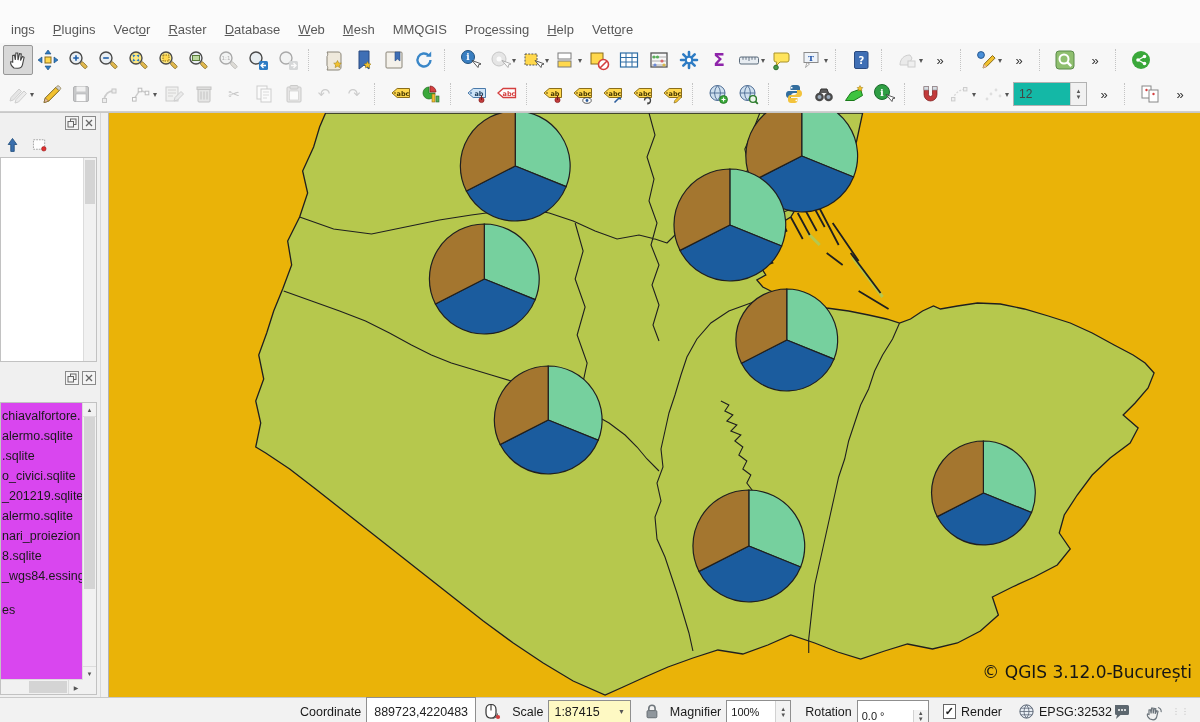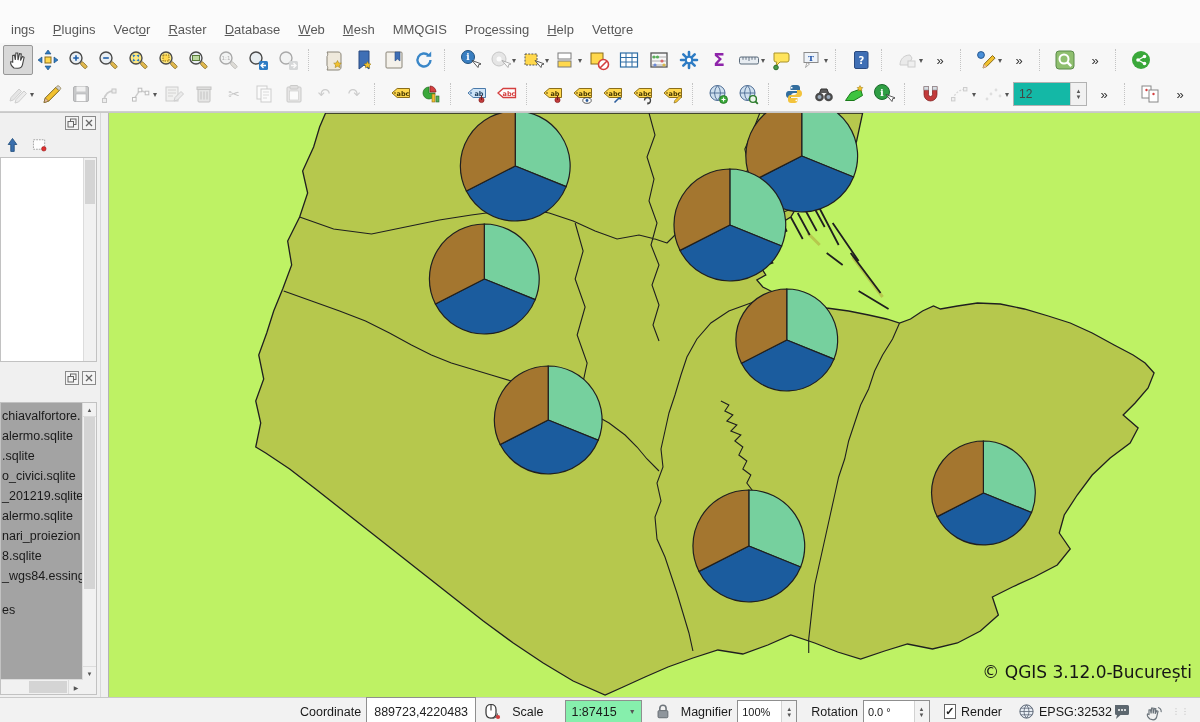--- a/index.html
+++ b/index.html
@@ -31,43 +31,43 @@
   .left{width:100px;background:#f0f0f0;display:flex;flex-direction:column;flex:none;}
   .dock-head{height:16px;display:flex;justify-content:flex-end;align-items:center;gap:3px;padding:2px 4px 0 0;}
   .dkbtn{width:12px;height:12px;border:1px solid #8a8a8a;background:#f4f4f4;display:flex;align-items:center;justify-content:center;}
   .panel-toolbar{display:flex;gap:7px;padding:3px 0 2px 2px;}
   .ptbtn{width:20px;height:20px;display:flex;align-items:center;justify-content:center;}
   .dock-top{height:255px;display:flex;flex-direction:column;}
   .listbox{flex:1;background:#fff;border:1px solid #c2c2c2;margin:1px 3px 6px 0;position:relative;}
   .vscroll{position:absolute;top:0;right:0;bottom:0;width:12px;background:#f1f1f1;border-left:1px solid #dcdcdc;}
   .vthumb{position:absolute;top:2px;left:1px;right:1px;height:44px;background:#d4d4d4;}
   .dock-bottom{height:329px;display:flex;flex-direction:column;}
-  .filewrap{flex:1;background:#a3a3a3;border:1px solid #c2c2c2;margin:16px 3px 2px 0;position:relative;overflow:hidden;}
+  .filewrap{flex:1;background:#d946ef;border:1px solid #c2c2c2;margin:16px 3px 2px 0;position:relative;overflow:hidden;}
   .flist{position:absolute;left:0;top:0;right:13px;bottom:14px;overflow:hidden;padding:3px 0 0 1px;}
   .fitem{font-size:12.5px;line-height:20px;color:#1a1a1a;white-space:nowrap;}
   .fitem.tail{margin-top:14px;}
   .vscroll2{position:absolute;top:0;right:0;bottom:14px;width:13px;background:#f1f1f1;border-left:1px solid #dcdcdc;}
   .varr{position:absolute;left:0;right:0;height:13px;background:#f1f1f1;color:#555;font-size:6px;display:flex;align-items:center;justify-content:center;}
   .varr.up{top:0;border-bottom:1px solid #dcdcdc;}
   .varr.down{bottom:0;border-top:1px solid #dcdcdc;}
   .vthumb2{position:absolute;left:1px;right:1px;top:14px;height:62%;background:#d4d4d4;}
   .hscroll{position:absolute;left:0;right:13px;bottom:0;height:14px;background:#f1f1f1;border-top:1px solid #dcdcdc;}
   .hthumb{position:absolute;left:28px;top:1px;bottom:1px;width:38px;background:#d4d4d4;}
   .harr{position:absolute;right:0;top:0;bottom:0;width:14px;border-left:1px solid #dcdcdc;color:#555;font-size:6px;display:flex;align-items:center;justify-content:center;}
   .scorner{position:absolute;right:0;bottom:0;width:13px;height:14px;background:#f1f1f1;}
   .splitter{width:7px;background:#f0f0f0;border-left:1px solid #d8d8d8;flex:none;}
-  .canvas{flex:1;position:relative;background:#bef264;border-left:1px solid #b4b4b4;overflow:hidden;}
+  .canvas{flex:1;position:relative;background:#eab308;border-left:1px solid #b4b4b4;overflow:hidden;}
   .canvas svg{position:absolute;left:0;top:0;width:100%;height:100%;}
   .copyright{position:absolute;right:8px;bottom:15px;font-size:17px;color:#151515;font-family:"DejaVu Sans",sans-serif;}
 
   
   .statusbar{height:27px;background:#f2f2f2;border-top:1px solid #c8c8c8;display:flex;align-items:center;font-size:12.5px;color:#1a1a1a;padding:0 10px 0 8px;}
   .sb-label{white-space:nowrap;}
   .sb-input{height:19px;width:100px;border:1px solid #8f8f8f;background:#fff;text-align:center;font-size:12.5px;font-family:"Liberation Sans",sans-serif;color:#222;padding:4px;margin-left:5px;}
-  .sb-combo{height:21px;width:92px;border:1px solid #8f8f8f;background:#86efac;display:flex;align-items:center;margin-left:22px;}
+  .sb-combo{height:21px;width:92px;border:1px solid #8f8f8f;background:#fef9c3;display:flex;align-items:center;margin-left:5px;}
   .sb-combo .cval{flex:1;padding-left:5px;font-size:12.5px;}
   .sb-combo .carr{width:17px;color:#555;font-size:7px;display:flex;align-items:center;justify-content:center;}
   .sb-spin{height:21px;border:1px solid #8f8f8f;background:#fff;display:flex;margin-left:5px;}
   .sb-spin .cval{display:flex;align-items:center;padding:0 4px;font-size:11px;}
   .sb-spin .sarr{width:14px;border-left:1px solid #d2d2d2;background:#f3f3f3;display:flex;flex-direction:column;align-items:center;justify-content:center;font-size:6px;line-height:6px;color:#555;}
   .cbx{width:13px;height:13px;border:1px solid #666;background:#fff;display:flex;align-items:center;justify-content:center;font-size:11px;font-weight:bold;color:#222;margin-left:14px;}
   .sb-ico{display:flex;align-items:center;justify-content:center;flex:none;}
   .grip{margin-left:8px;color:#bbb;font-size:8px;letter-spacing:1px;}
 </style>
 </head>
@@ -866,21 +866,21 @@
     </span>
     <span class="sb-label" style="margin-left:10px;">Magnifier</span>
     <span class="sb-spin" style="width:72px;">
       <span class="cval" style="flex:1;">100%</span>
       <span class="sarr">
           <span>▲</span>
           <span>▼</span>
         </span>
     </span>
     <span class="sb-label" style="margin-left:14px;">Rotation</span>
-    <span class="sb-spin" style="width:80px;">
+    <span class="sb-spin" style="width:80px;align-items:flex-end;">
       <span class="cval" style="flex:1;">0.0 °</span>
       <span class="sarr">
           <span>▲</span>
           <span>▼</span>
         </span>
     </span>
     <span class="cbx" id="renderCbx">✓</span>
     <span class="sb-label" style="margin-left:5px;">Render</span>
     <span class="sb-ico" style="margin-left:16px;">
       <svg width="17" height="17" viewBox="0 0 18 18">

